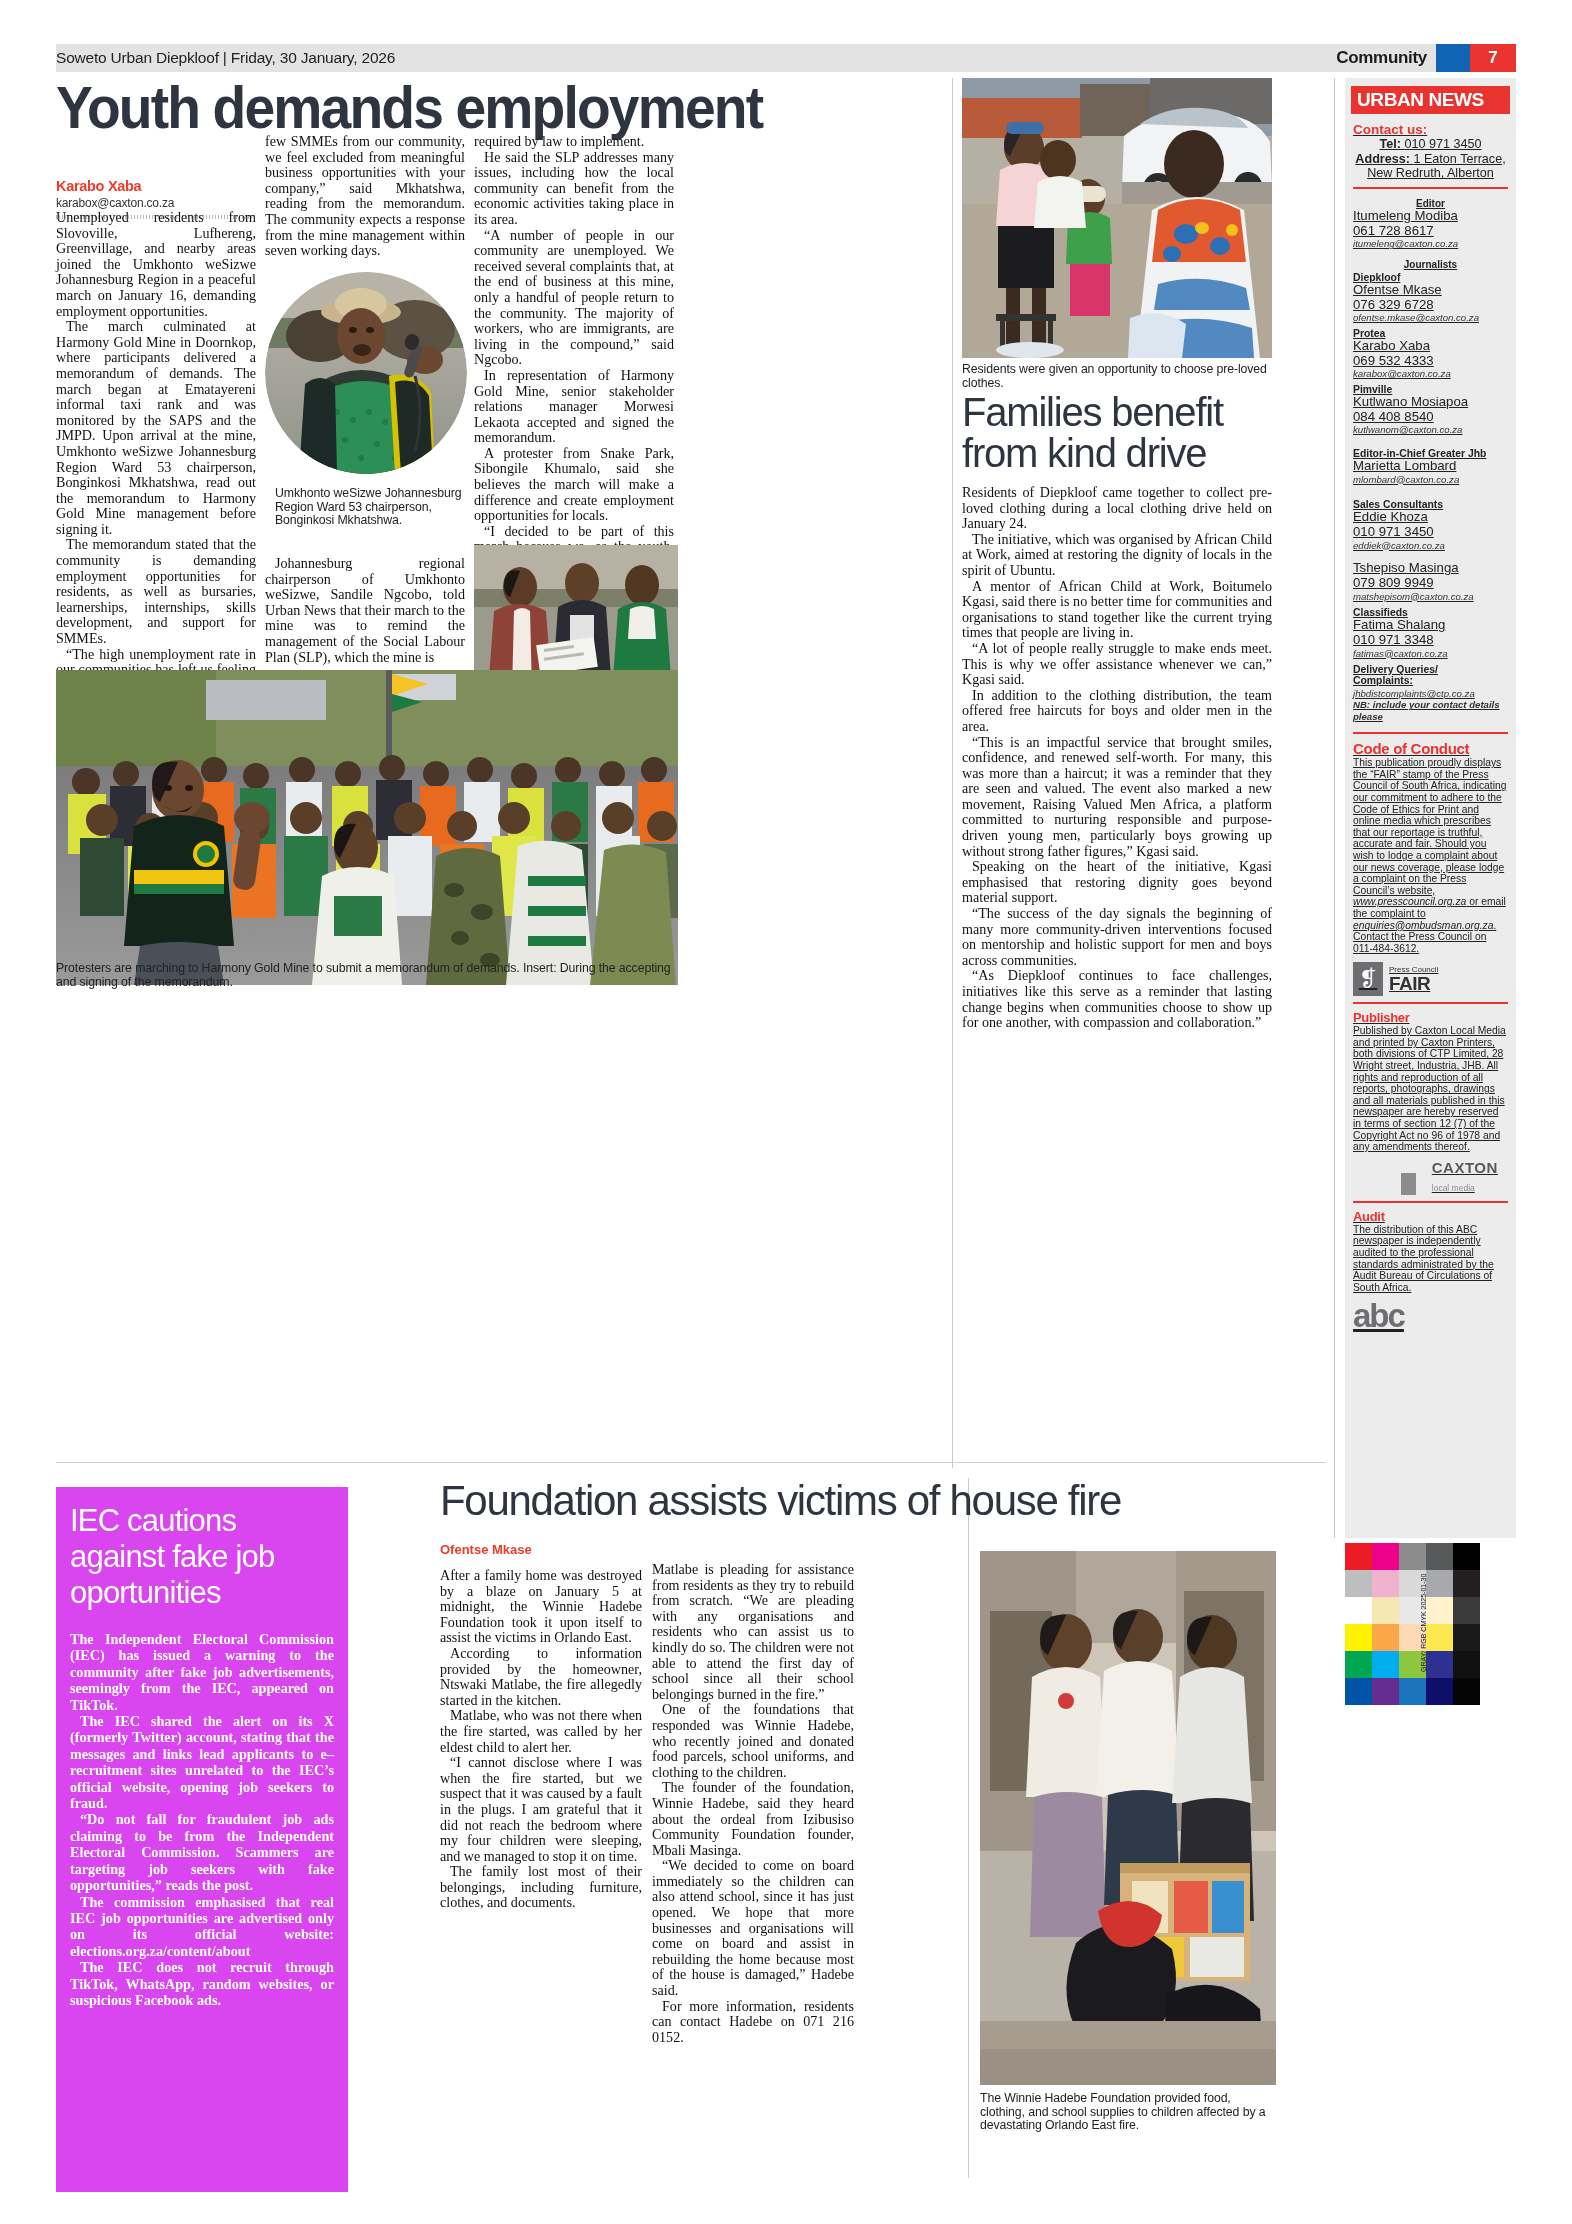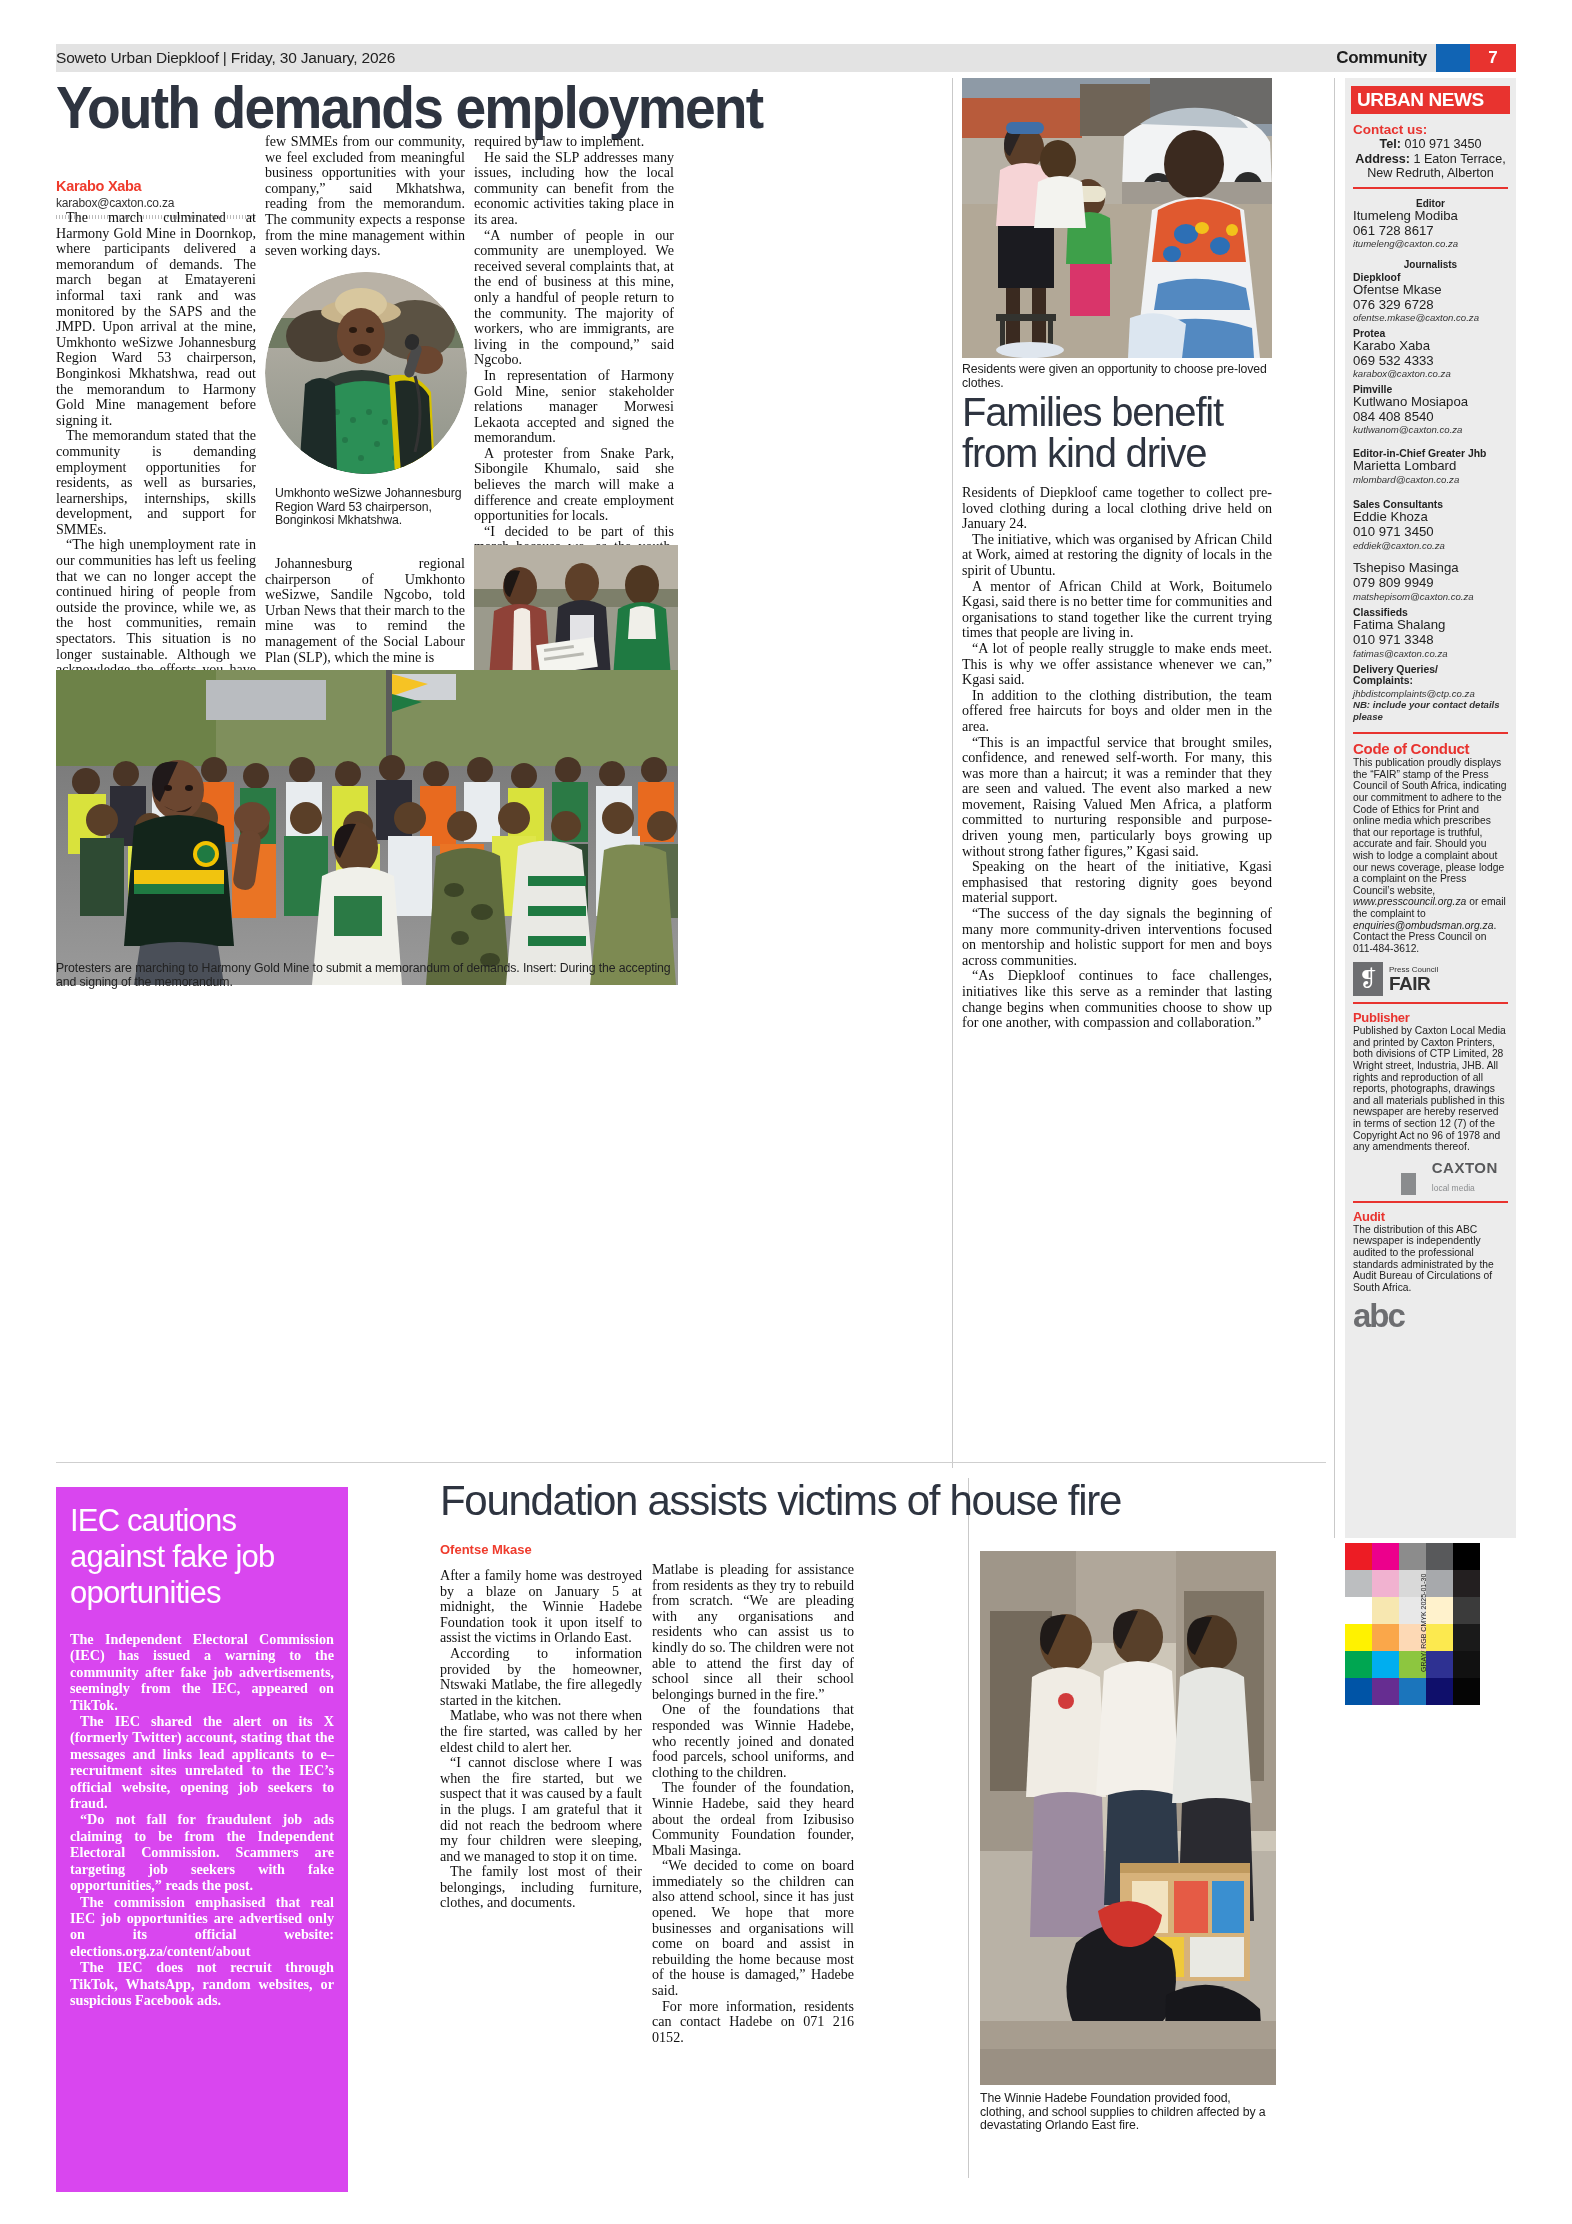--- a/index.html
+++ b/index.html
@@ -113,21 +113,21 @@
   
   .sidebar {
     position:absolute; left:1345px; top:78px; width:171px; height:1460px;
     background:#ececec;
   }
   .urban-news {
     margin:8px 6px 0 6px; background:#e8332f; color:#fff;
     font-family:"Liberation Sans", sans-serif; font-weight:bold;
     font-size:19px; padding:3px 6px; letter-spacing:-0.4px;
   }
-  .sb { padding:0 8px; font-family:"Liberation Sans", sans-serif; color:#222; }
+  .sb { padding:0 8px; font-family:"Liberation Sans", sans-serif; color:#222;text-decoration:underline; }
   .sb-red { color:#e8332f; font-weight:bold; font-size:13.5px; }
   .sb-line { font-size:12.6px; line-height:14.6px;text-align:center; }
   .sb-line b { font-weight:bold; }
   .sb-hr { height:2px; background:#e8332f; margin:6px 8px; }
   .sb-head { font-weight:bold; font-size:10px; margin-top:9px;text-align:center; }
   .sb-sub { font-weight:bold; font-size:10.4px; }
   .sb-name { font-size:13.2px; line-height:14.8px; }
   .sb-mail { font-style:italic; font-size:9.6px; line-height:11.4px; color:#333; }
   .sb-title-red {
     color:#e8332f; font-weight:bold; font-size:15px;
@@ -216,20 +216,21 @@
 
   <div class="headline-main">Youth demands employment</div>
 
   <div class="byline">
     <div class="byline-name">Karabo Xaba</div>
     <div class="byline-email">karabox@caxton.co.za</div>
     <div class="byline-rule"></div>
   </div>
 
   <div class="bodycol" id="col1">
+    <p class="first">Unemployed residents from Slovoville, Lufhereng, Greenvillage, and nearby areas joined the Umkhonto weSizwe Johannesburg Region in a peaceful march on January 16, demanding employment opportunities.</p>
     <p>The march culminated at Harmony Gold Mine in Doornkop, where participants delivered a memorandum of demands.  The march began at Ematayereni informal taxi rank and was monitored by the SAPS and the JMPD. Upon arrival at the mine, Umkhonto weSizwe Johannesburg Region Ward 53 chairperson, Bonginkosi Mkhatshwa, read out the memorandum to Harmony Gold Mine management before signing it.</p>
     <p>The memorandum stated that the community is demanding employment opportunities for residents, as well as bursaries, learnerships, internships, skills development, and support for SMMEs.</p>
     <p>“The high unemployment rate in our communities has left us feeling that we can no longer accept the continued hiring of people from outside the province, while we, as the host communities, remain spectators. This situation is no longer sustainable. Although we acknowledge the efforts you have made to absorb a</p>
   </div>
 
   <div class="bodycol" id="col2">
     <p class="first">few SMMEs from our community, we feel excluded from meaningful business opportunities with your company,” said Mkhatshwa, reading from the memorandum. The community expects a response from the mine management within seven working days.</p>
   </div>
 
   <div class="circ-photo">

